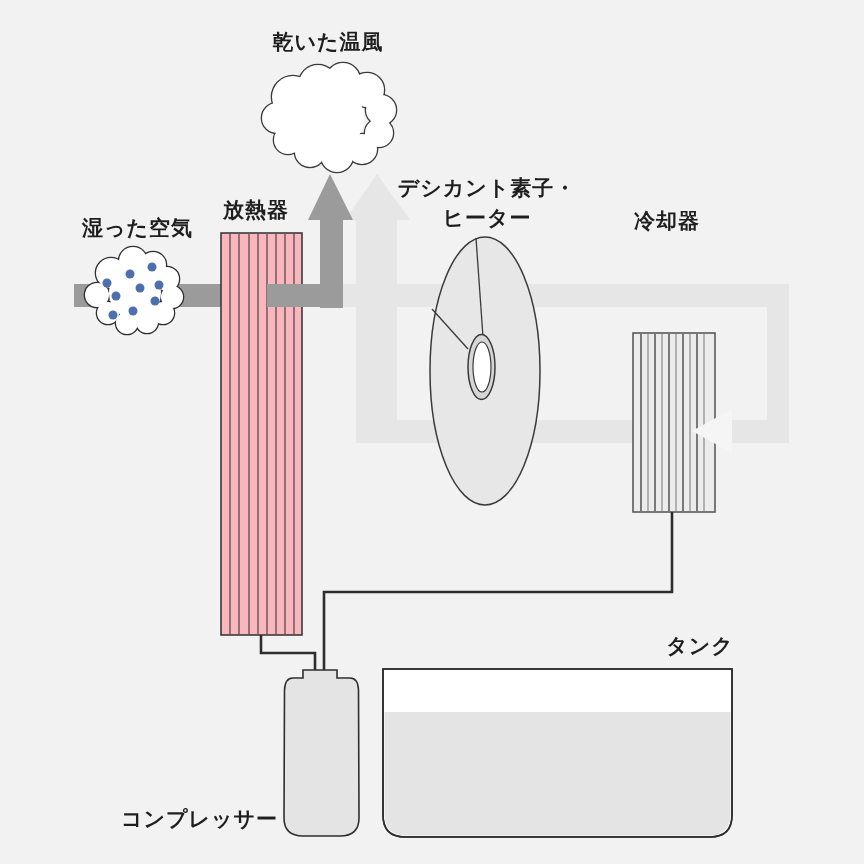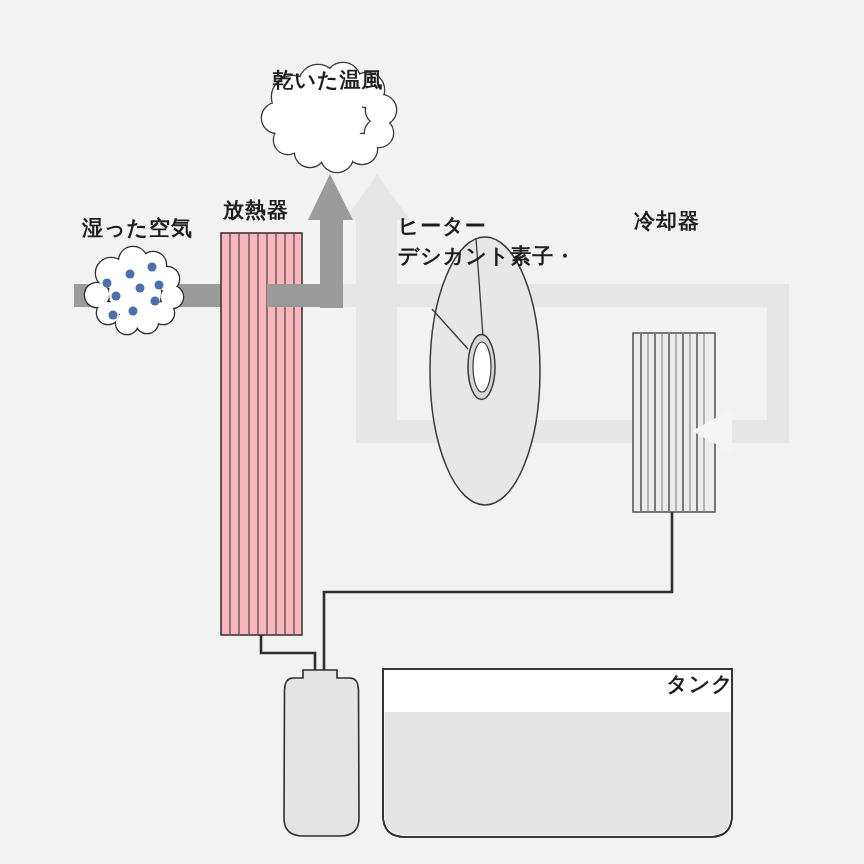--- a/index.html
+++ b/index.html
@@ -7,21 +7,21 @@
     position:relative;width:864px;height:864px;overflow:hidden;
     background:var(--background,#f2f2f2);
     font-family:"Liberation Sans","DejaVu Sans",sans-serif;
   }
   .stage svg{position:absolute;left:0;top:0;}
   .label{
     position:absolute;
     font-size:21px;font-weight:600;letter-spacing:1px;
     color:var(--text,#1e1e1e);white-space:nowrap;line-height:1.0;
   }
-  .label.centered{transform:translateX(-50%);margin-top:38px;}
+  .label.centered{transform:translateX(-50%);text-align:center;}
   .label .line{line-height:30px;}
 </style>
 </head>
 <body>
 
 <div class="stage">
 
 <svg width="864" height="864" viewBox="0 0 864 864">
 
   <g fill="var(--flow-light)">
@@ -165,21 +165,22 @@
   </g>
 </svg>
 
   <div class="label centered" style="left:328px;top:31px;">乾いた温風</div>
 
   <div class="label" style="left:82px;top:198px;margin-top:19px;">湿った空気</div>
 
   <div class="label" style="left:223px;top:199px;">放熱器</div>
 
   <div class="label centered" style="left:487px;top:173px;">
+    <div class="line">デシカント素子・</div>
     <div class="line">ヒーター</div>
-    <div class="line">デシカント素子・</div>
   </div>
 
   <div class="label" style="left:634px;top:210px;">冷却器</div>
 
   <div class="label centered" style="left:700px;top:637px;font-family:Liberation Mono, monospace;">タンク</div>
 
+  <div class="label" style="left:121px;top:808px;">コンプレッサー</div>
 </div>
 
 </body></html>

